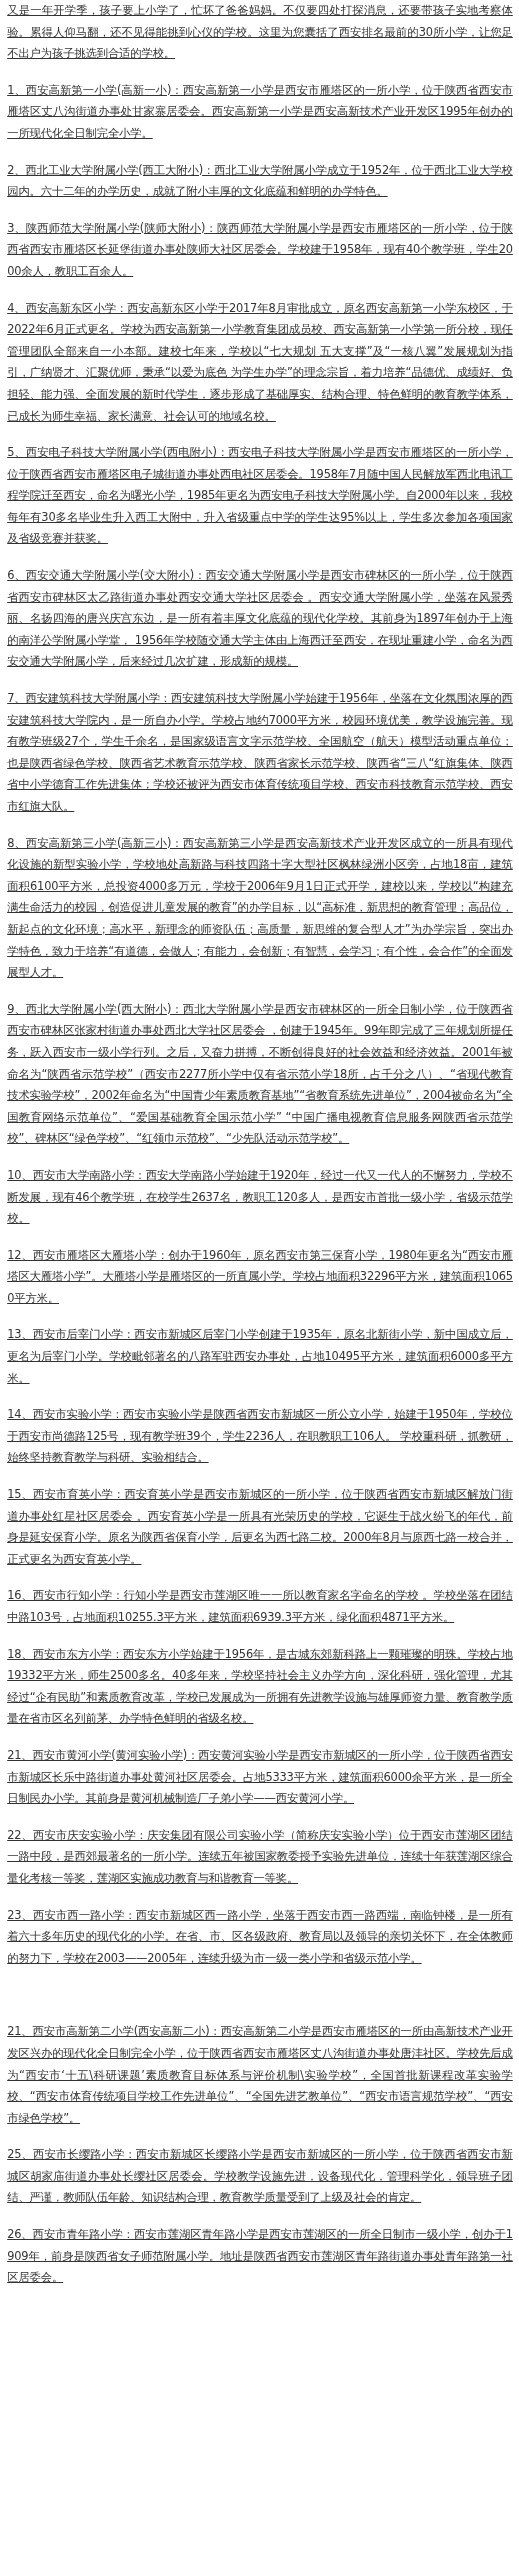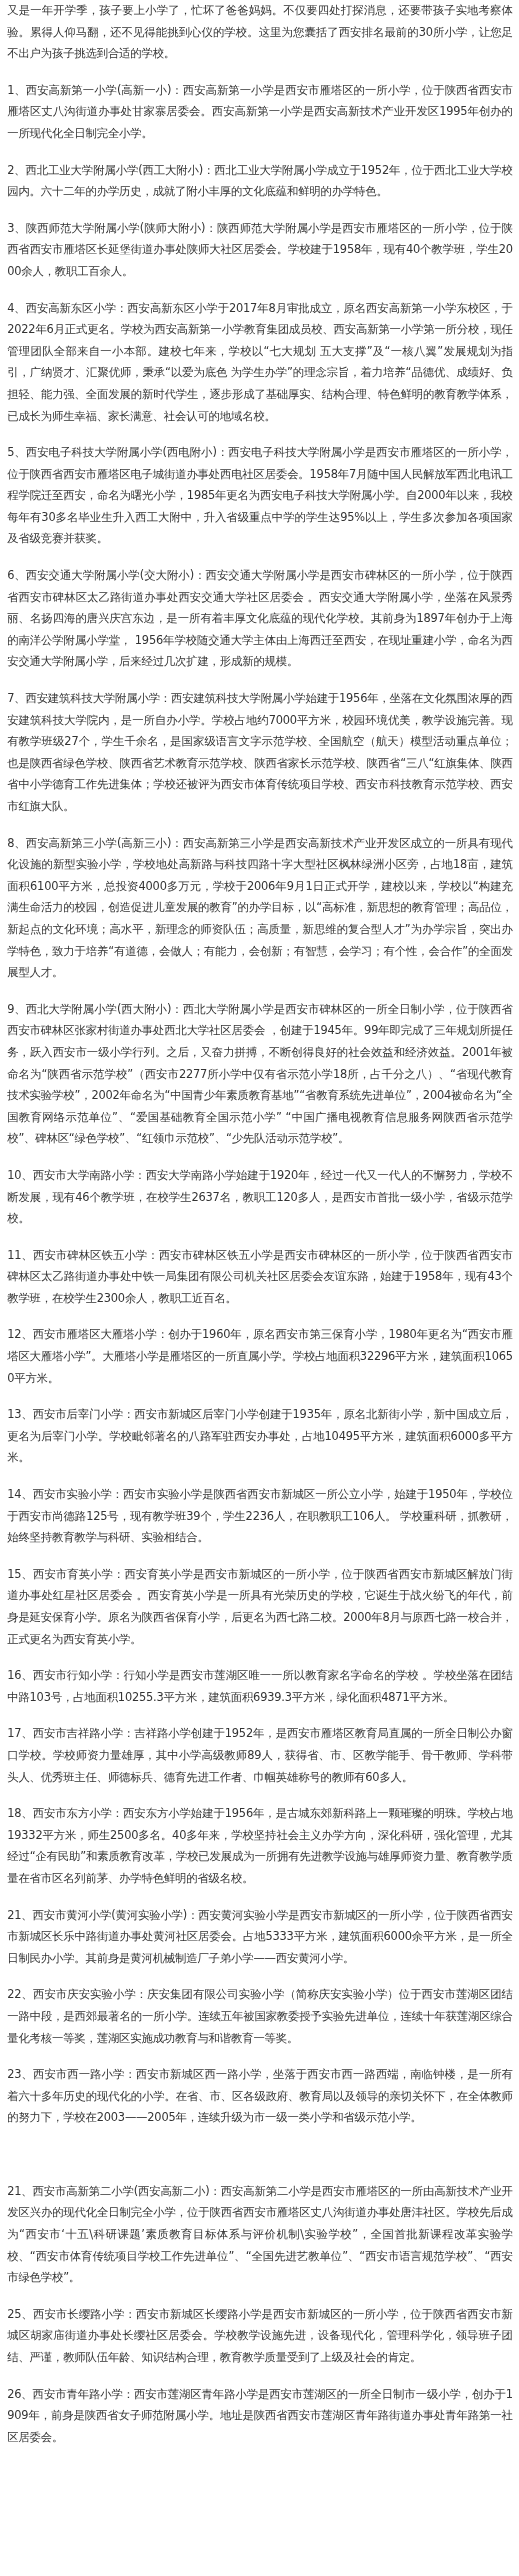--- a/index.html
+++ b/index.html
@@ -18,20 +18,21 @@
       box-sizing: border-box;
       width: 520px;
     }
     .para {
       margin: 0 0 15px 0;
       font-size: 11.4px;
       line-height: 21.6px;
       letter-spacing: -0.2px;
       text-align: justify;
       word-break: break-all;
+      text-decoration: underline;
     }
     .para.first {
       margin-top: 0;
     }
     .spacer {
       height: 37px;
     }
   </style>
 </head>
 <body>
@@ -42,27 +43,25 @@
   <p class="para">1、西安高新第一小学(高新一小)：西安高新第一小学是西安市雁塔区的一所小学，位于陕西省西安市雁塔区丈八沟街道办事处甘家寨居委会。西安高新第一小学是西安高新技术产业开发区1995年创办的一所现代化全日制完全小学。</p>
   <p class="para">2、西北工业大学附属小学(西工大附小)：西北工业大学附属小学成立于1952年，位于西北工业大学校园内。六十二年的办学历史，成就了附小丰厚的文化底蕴和鲜明的办学特色。</p>
   <p class="para">3、陕西师范大学附属小学(陕师大附小)：陕西师范大学附属小学是西安市雁塔区的一所小学，位于陕西省西安市雁塔区长延堡街道办事处陕师大社区居委会。学校建于1958年，现有40个教学班，学生2000余人，教职工百余人。</p>
   <p class="para">4、西安高新东区小学：西安高新东区小学于2017年8月审批成立，原名西安高新第一小学东校区，于2022年6月正式更名。学校为西安高新第一小学教育集团成员校、西安高新第一小学第一所分校，现任管理团队全部来自一小本部。建校七年来，学校以“七大规划 五大支撑”及“一核八翼”发展规划为指引，广纳贤才、汇聚优师，秉承“以爱为底色 为学生办学”的理念宗旨，着力培养“品德优、成绩好、负担轻、能力强、全面发展的新时代学生，逐步形成了基础厚实、结构合理、特色鲜明的教育教学体系，已成长为师生幸福、家长满意、社会认可的地域名校。</p>
   <p class="para">5、西安电子科技大学附属小学(西电附小)：西安电子科技大学附属小学是西安市雁塔区的一所小学，位于陕西省西安市雁塔区电子城街道办事处西电社区居委会。1958年7月随中国人民解放军西北电讯工程学院迁至西安，命名为曙光小学，1985年更名为西安电子科技大学附属小学。自2000年以来，我校每年有30多名毕业生升入西工大附中，升入省级重点中学的学生达95%以上，学生多次参加各项国家及省级竞赛并获奖。</p>
   <p class="para">6、西安交通大学附属小学(交大附小)：西安交通大学附属小学是西安市碑林区的一所小学，位于陕西省西安市碑林区太乙路街道办事处西安交通大学社区居委会 。西安交通大学附属小学，坐落在风景秀丽、名扬四海的唐兴庆宫东边，是一所有着丰厚文化底蕴的现代化学校。其前身为1897年创办于上海的南洋公学附属小学堂， 1956年学校随交通大学主体由上海西迁至西安，在现址重建小学，命名为西安交通大学附属小学，后来经过几次扩建，形成新的规模。</p>
   <p class="para">7、西安建筑科技大学附属小学：西安建筑科技大学附属小学始建于1956年，坐落在文化氛围浓厚的西安建筑科技大学院内，是一所自办小学。学校占地约7000平方米，校园环境优美，教学设施完善。现有教学班级27个，学生千余名，是国家级语言文字示范学校、全国航空（航天）模型活动重点单位；也是陕西省绿色学校、陕西省艺术教育示范学校、陕西省家长示范学校、陕西省“三八“红旗集体、陕西省中小学德育工作先进集体；学校还被评为西安市体育传统项目学校、西安市科技教育示范学校、西安市红旗大队。</p>
   <p class="para">8、西安高新第三小学(高新三小)：西安高新第三小学是西安高新技术产业开发区成立的一所具有现代化设施的新型实验小学，学校地处高新路与科技四路十字大型社区枫林绿洲小区旁，占地18亩，建筑面积6100平方米，总投资4000多万元，学校于2006年9月1日正式开学，建校以来，学校以“构建充满生命活力的校园，创造促进儿童发展的教育”的办学目标，以“高标准，新思想的教育管理；高品位，新起点的文化环境；高水平，新理念的师资队伍；高质量，新思维的复合型人才”为办学宗旨，突出办学特色，致力于培养“有道德，会做人；有能力，会创新；有智慧，会学习；有个性，会合作”的全面发展型人才。</p>
   <p class="para">9、西北大学附属小学(西大附小)：西北大学附属小学是西安市碑林区的一所全日制小学，位于陕西省西安市碑林区张家村街道办事处西北大学社区居委会 ，创建于1945年。99年即完成了三年规划所提任务，跃入西安市一级小学行列。之后，又奋力拼搏，不断创得良好的社会效益和经济效益。2001年被命名为“陕西省示范学校”（西安市2277所小学中仅有省示范小学18所，占千分之八）、“省现代教育技术实验学校”，2002年命名为“中国青少年素质教育基地”“省教育系统先进单位”，2004被命名为“全国教育网络示范单位”、“爱国基础教育全国示范小学” “中国广播电视教育信息服务网陕西省示范学校”、碑林区“绿色学校”、“红领巾示范校”、“少先队活动示范学校”。</p>
   <p class="para">10、西安市大学南路小学：西安大学南路小学始建于1920年，经过一代又一代人的不懈努力，学校不断发展，现有46个教学班，在校学生2637名，教职工120多人，是西安市首批一级小学，省级示范学校。</p>
-  <p class="para">11、西安市碑林区铁五小学：西安市碑林区铁五小学是西安市碑林区的一所小学，位于陕西省西安市碑林区太乙路街道办事处中铁一局集团有限公司机关社区居委会友谊东路，始建于1958年，现有43个教学班，在校学生2300余人，教职工近百名。</p>
   <p class="para">12、西安市雁塔区大雁塔小学：创办于1960年，原名西安市第三保育小学，1980年更名为“西安市雁塔区大雁塔小学”。大雁塔小学是雁塔区的一所直属小学。学校占地面积32296平方米，建筑面积10650平方米。</p>
   <p class="para">13、西安市后宰门小学：西安市新城区后宰门小学创建于1935年，原名北新街小学，新中国成立后，更名为后宰门小学。学校毗邻著名的八路军驻西安办事处，占地10495平方米，建筑面积6000多平方米。</p>
   <p class="para">14、西安市实验小学：西安市实验小学是陕西省西安市新城区一所公立小学，始建于1950年，学校位于西安市尚德路125号，现有教学班39个，学生2236人，在职教职工106人。 学校重科研，抓教研，始终坚持教育教学与科研、实验相结合。</p>
   <p class="para">15、西安市育英小学：西安育英小学是西安市新城区的一所小学，位于陕西省西安市新城区解放门街道办事处红星社区居委会 。西安育英小学是一所具有光荣历史的学校，它诞生于战火纷飞的年代，前身是延安保育小学。原名为陕西省保育小学，后更名为西七路二校。2000年8月与原西七路一校合并，正式更名为西安育英小学。</p>
   <p class="para">16、西安市行知小学：行知小学是西安市莲湖区唯一一所以教育家名字命名的学校 。学校坐落在团结中路103号，占地面积10255.3平方米，建筑面积6939.3平方米，绿化面积4871平方米。</p>
-  <p class="para">17、西安市吉祥路小学：吉祥路小学创建于1952年，是西安市雁塔区教育局直属的一所全日制公办窗口学校。学校师资力量雄厚，其中小学高级教师89人，获得省、市、区教学能手、骨干教师、学科带头人、优秀班主任、师德标兵、德育先进工作者、巾帼英雄称号的教师有60多人。</p>
   <p class="para">18、西安市东方小学：西安东方小学始建于1956年，是古城东郊新科路上一颗璀璨的明珠。学校占地19332平方米，师生2500多名。40多年来，学校坚持社会主义办学方向，深化科研，强化管理，尤其经过“企有民助”和素质教育改革，学校已发展成为一所拥有先进教学设施与雄厚师资力量、教育教学质量在省市区名列前茅、办学特色鲜明的省级名校。</p>
   <p class="para">21、西安市黄河小学(黄河实验小学)：西安黄河实验小学是西安市新城区的一所小学，位于陕西省西安市新城区长乐中路街道办事处黄河社区居委会。占地5333平方米，建筑面积6000余平方米，是一所全日制民办小学。其前身是黄河机械制造厂子弟小学——西安黄河小学。</p>
   <p class="para">22、西安市庆安实验小学：庆安集团有限公司实验小学（简称庆安实验小学）位于西安市莲湖区团结一路中段，是西郊最著名的一所小学。连续五年被国家教委授予实验先进单位，连续十年获莲湖区综合量化考核一等奖，莲湖区实施成功教育与和谐教育一等奖。</p>
   <p class="para">23、西安市西一路小学：西安市新城区西一路小学，坐落于西安市西一路西端，南临钟楼，是一所有着六十多年历史的现代化的小学。在省、市、区各级政府、教育局以及领导的亲切关怀下，在全体教师的努力下，学校在2003——2005年，连续升级为市一级一类小学和省级示范小学。</p>
 
   <div class="spacer"></div>
 
   <p class="para">21、西安市高新第二小学(西安高新二小)：西安高新第二小学是西安市雁塔区的一所由高新技术产业开发区兴办的现代化全日制完全小学，位于陕西省西安市雁塔区丈八沟街道办事处唐沣社区。学校先后成为“西安市‘十五\科研课题’素质教育目标体系与评价机制\实验学校”，全国首批新课程改革实验学校、“西安市体育传统项目学校工作先进单位”、“全国先进艺教单位”、“西安市语言规范学校”、“西安市绿色学校”。</p>
   <p class="para">25、西安市长缨路小学：西安市新城区长缨路小学是西安市新城区的一所小学，位于陕西省西安市新城区胡家庙街道办事处长缨社区居委会。学校教学设施先进，设备现代化，管理科学化，领导班子团结、严谨，教师队伍年龄、知识结构合理，教育教学质量受到了上级及社会的肯定。</p>
   <p class="para">26、西安市青年路小学：西安市莲湖区青年路小学是西安市莲湖区的一所全日制市一级小学，创办于1909年，前身是陕西省女子师范附属小学。地址是陕西省西安市莲湖区青年路街道办事处青年路第一社区居委会。</p>

